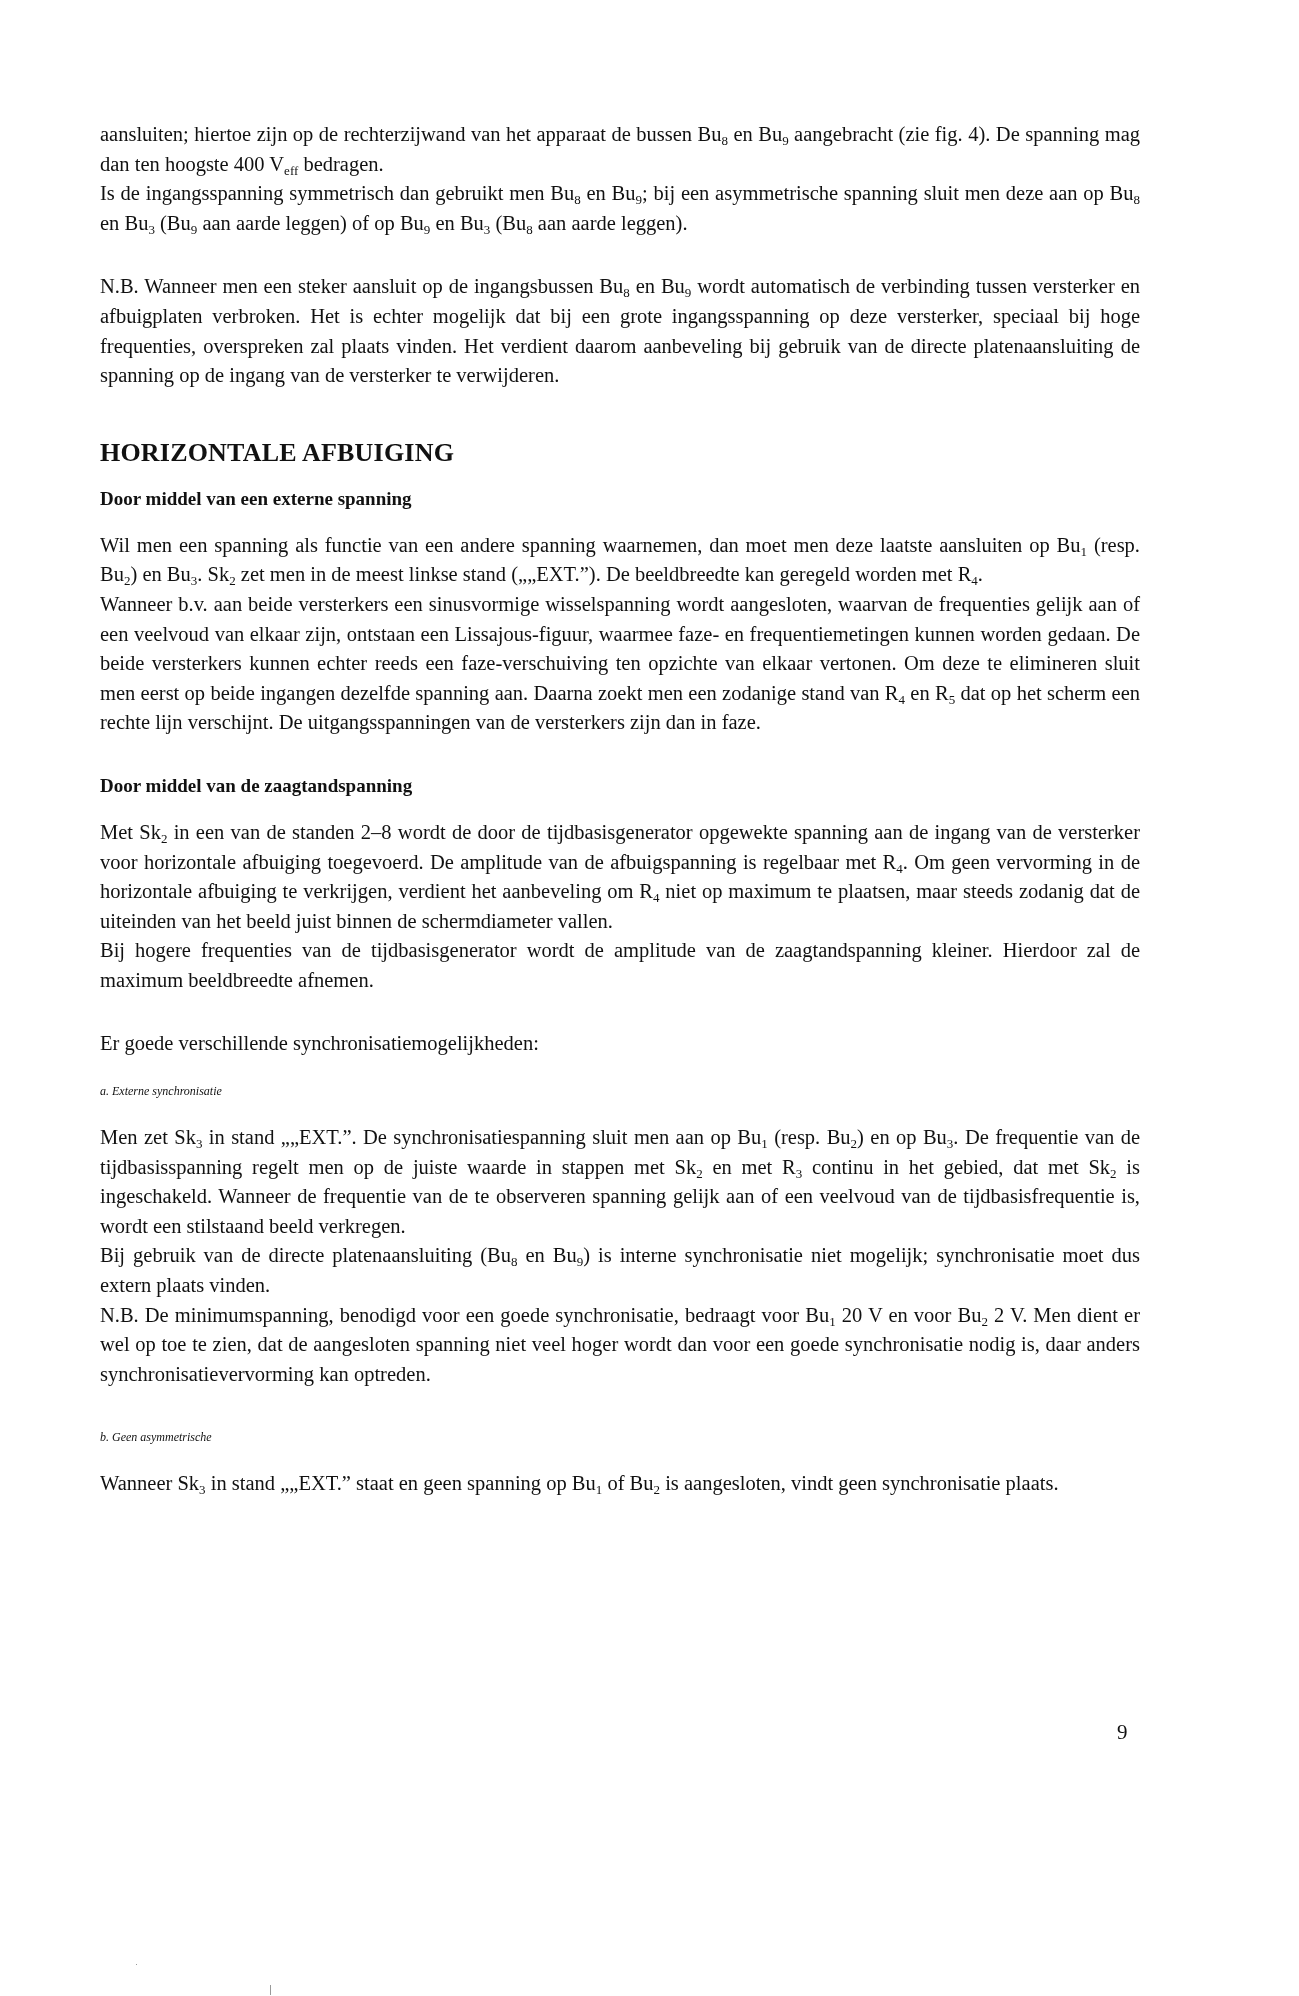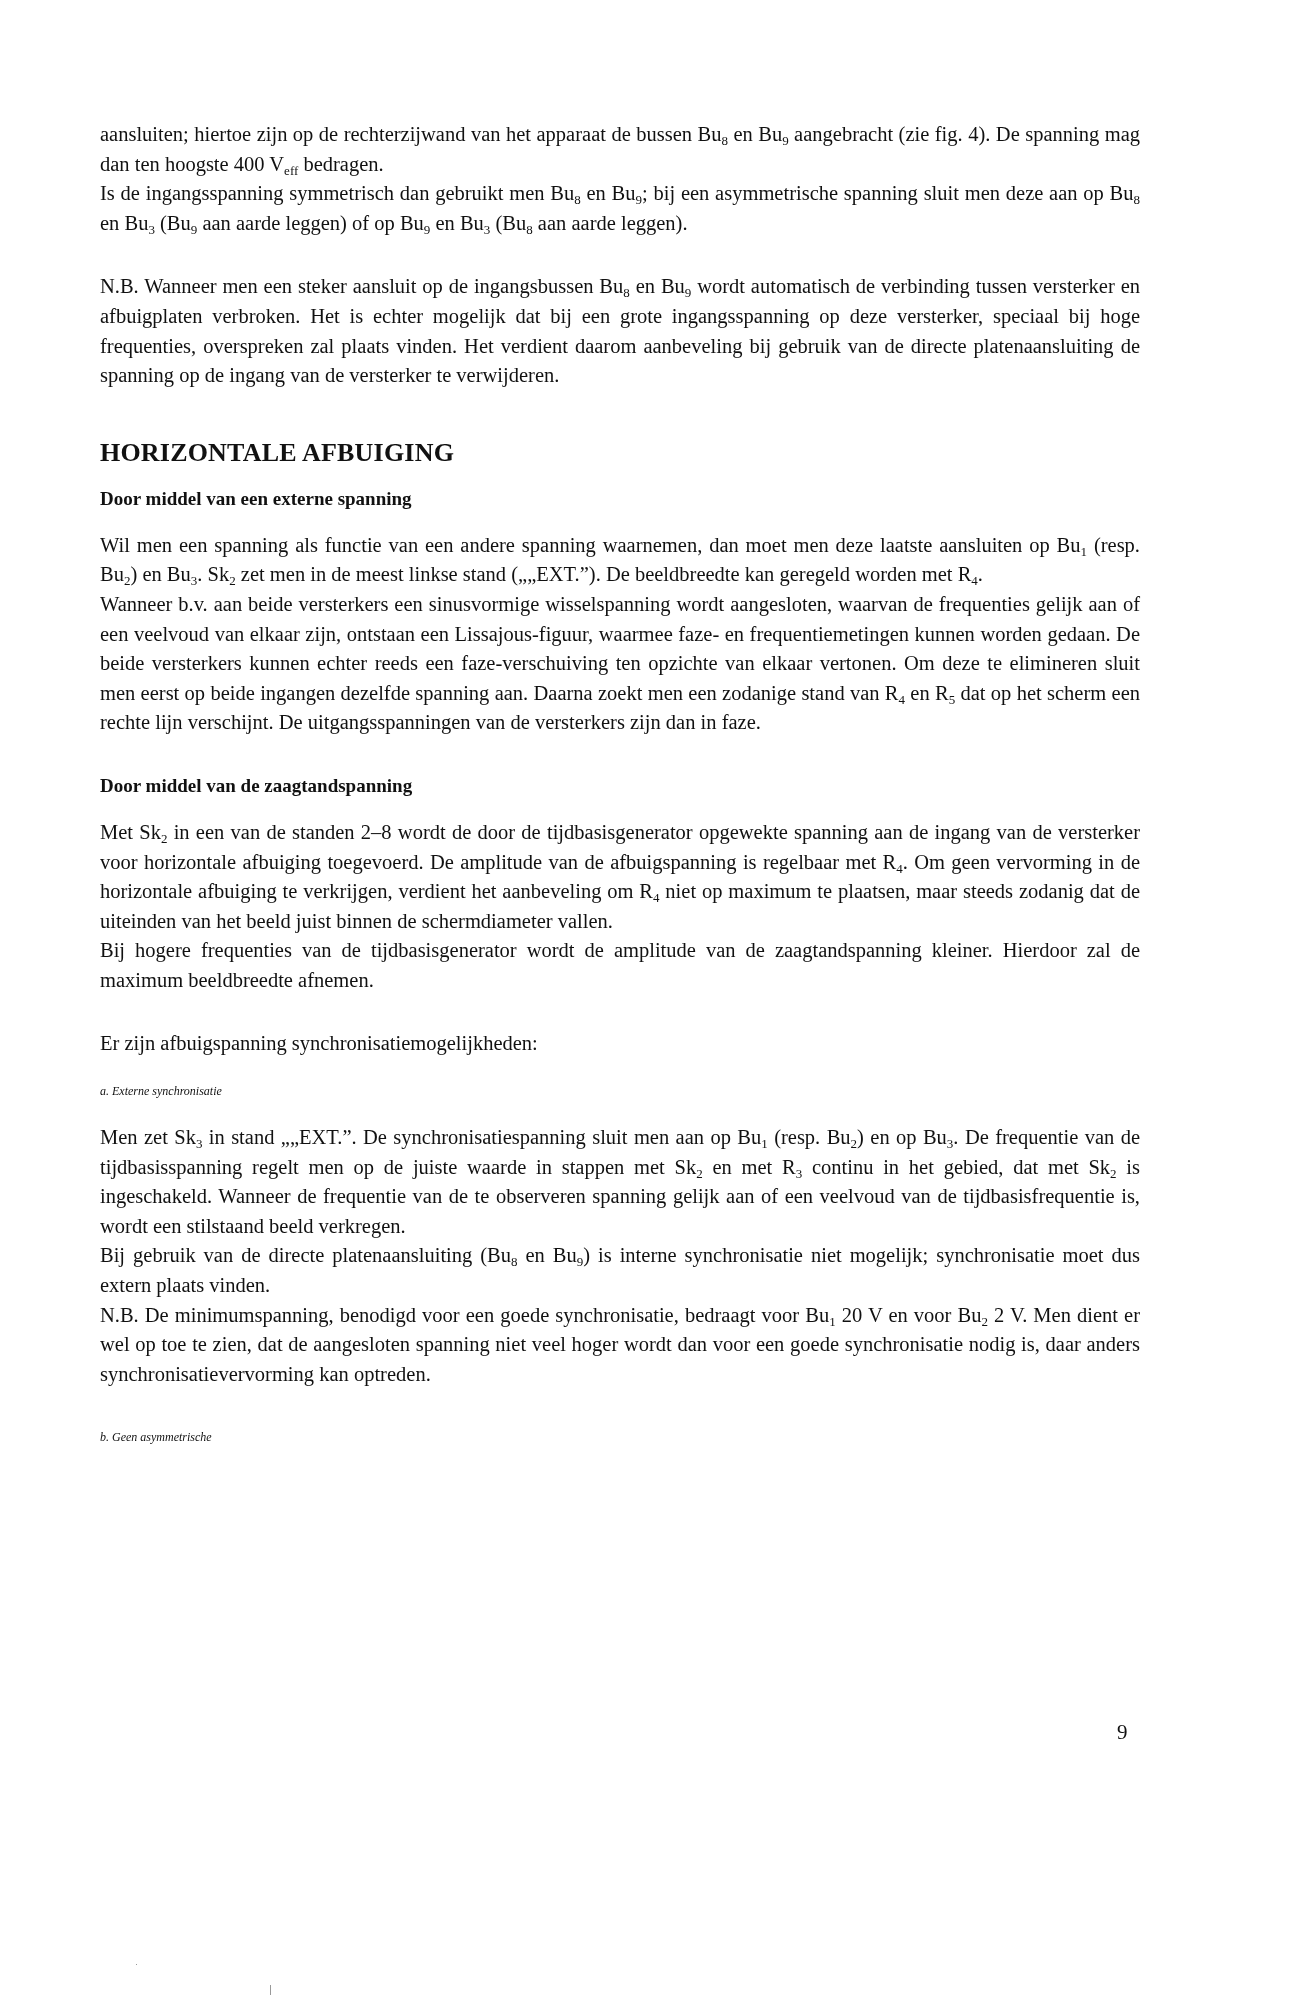--- a/index.html
+++ b/index.html
@@ -28,26 +28,27 @@
     <div class="h1">HORIZONTALE AFBUIGING</div>
     <div class="gap-s"></div>
     <div class="h2">Door middel van een externe spanning</div>
     <div class="gap-s"></div>
     <p class="p"><span>Wil men een spanning als functie van een andere spanning waarnemen, dan moet men deze laatste aansluiten op Bu</span><sub>1</sub><span> (resp. Bu</span><sub>2</sub><span>) en Bu</span><sub>3</sub><span>. Sk</span><sub>2</sub><span> zet men in de meest linkse stand („„EXT.”). De beeldbreedte kan geregeld worden met R</span><sub>4</sub><span>.</span><br><span>Wanneer b.v. aan beide versterkers een sinusvormige wisselspanning wordt aangesloten, waarvan de frequenties gelijk aan of een veelvoud van elkaar zijn, ontstaan een Lissajous-figuur, waarmee faze- en frequentiemetingen kunnen worden gedaan. De beide versterkers kunnen echter reeds een faze-verschuiving ten opzichte van elkaar vertonen. Om deze te elimineren sluit men eerst op beide ingangen dezelfde spanning aan. Daarna zoekt men een zodanige stand van R</span><sub>4</sub><span> en R</span><sub>5</sub><span> dat op het scherm een rechte lijn verschijnt. De uitgangsspanningen van de versterkers zijn dan in faze.</span></p>
     <div class="gap-m"></div>
     <div class="h2">Door middel van de zaagtandspanning</div>
     <div class="gap-s"></div>
     <p class="p"><span>Met Sk</span><sub>2</sub><span> in een van de standen 2–8 wordt de door de tijdbasisgenerator opgewekte spanning aan de ingang van de versterker voor horizontale afbuiging toegevoerd. De amplitude van de afbuigspanning is regelbaar met R</span><sub>4</sub><span>. Om geen vervorming in de horizontale afbuiging te verkrijgen, verdient het aanbeveling om R</span><sub>4</sub><span> niet op maximum te plaatsen, maar steeds zodanig dat de uiteinden van het beeld juist binnen de schermdiameter vallen.</span><br><span>Bij hogere frequenties van de tijdbasisgenerator wordt de amplitude van de zaagtandspanning kleiner. Hierdoor zal de maximum beeldbreedte afnemen.</span></p>
     <div class="gap-m"></div>
-    <p class="p"><span>Er zijn afbuigspanning synchronisatiemogelijkheden:</span></p>
+    <p class="p"><span>Er goede verschillende synchronisatiemogelijkheden:</span></p>
     <div class="gap-s"></div>
     <div class="h3">a.  Externe synchronisatie</div>
     <div class="gap-s"></div>
     <p class="p"><span>Men zet Sk</span><sub>3</sub><span> in stand „„EXT.”. De synchronisatiespanning sluit men aan op Bu</span><sub>1</sub><span> (resp. Bu</span><sub>2</sub><span>) en op Bu</span><sub>3</sub><span>. De frequentie van de tijdbasisspanning regelt men op de juiste waarde in stappen met Sk</span><sub>2</sub><span> en met R</span><sub>3</sub><span> continu in het gebied, dat met Sk</span><sub>2</sub><span> is ingeschakeld. Wanneer de frequentie van de te observeren spanning gelijk aan of een veelvoud van de tijdbasisfrequentie is, wordt een stilstaand beeld verkregen.</span><br><span>Bij gebruik van de directe platenaansluiting (Bu</span><sub>8</sub><span> en Bu</span><sub>9</sub><span>) is interne synchronisatie niet mogelijk; synchronisatie moet dus extern plaats vinden.</span><br><span>N.B. De minimumspanning, benodigd voor een goede synchronisatie, bedraagt voor Bu</span><sub>1</sub><span> 20 V en voor Bu</span><sub>2</sub><span> 2 V. Men dient er wel op toe te zien, dat de aangesloten spanning niet veel hoger wordt dan voor een goede synchronisatie nodig is, daar anders synchronisatievervorming kan optreden.</span></p>
     <div class="gap-m"></div>
     <div class="h3">b.  Geen asymmetrische</div>
     <div class="gap-s"></div>
+    <p class="p"><span>Wanneer Sk</span><sub>3</sub><span> in stand „„EXT.” staat en geen spanning op Bu</span><sub>1</sub><span> of Bu</span><sub>2</sub><span> is aangesloten, vindt geen synchronisatie plaats.</span></p>
   </div>
 
 <div class="pagenum">9</div>
 
 <div class="mark" style="left:270px; top:1985px; width:1px; height:10px;"></div>
 <div class="mark" style="left:136px; top:1964px; width:1px; height:1px;"></div>
 
 </body></html>

